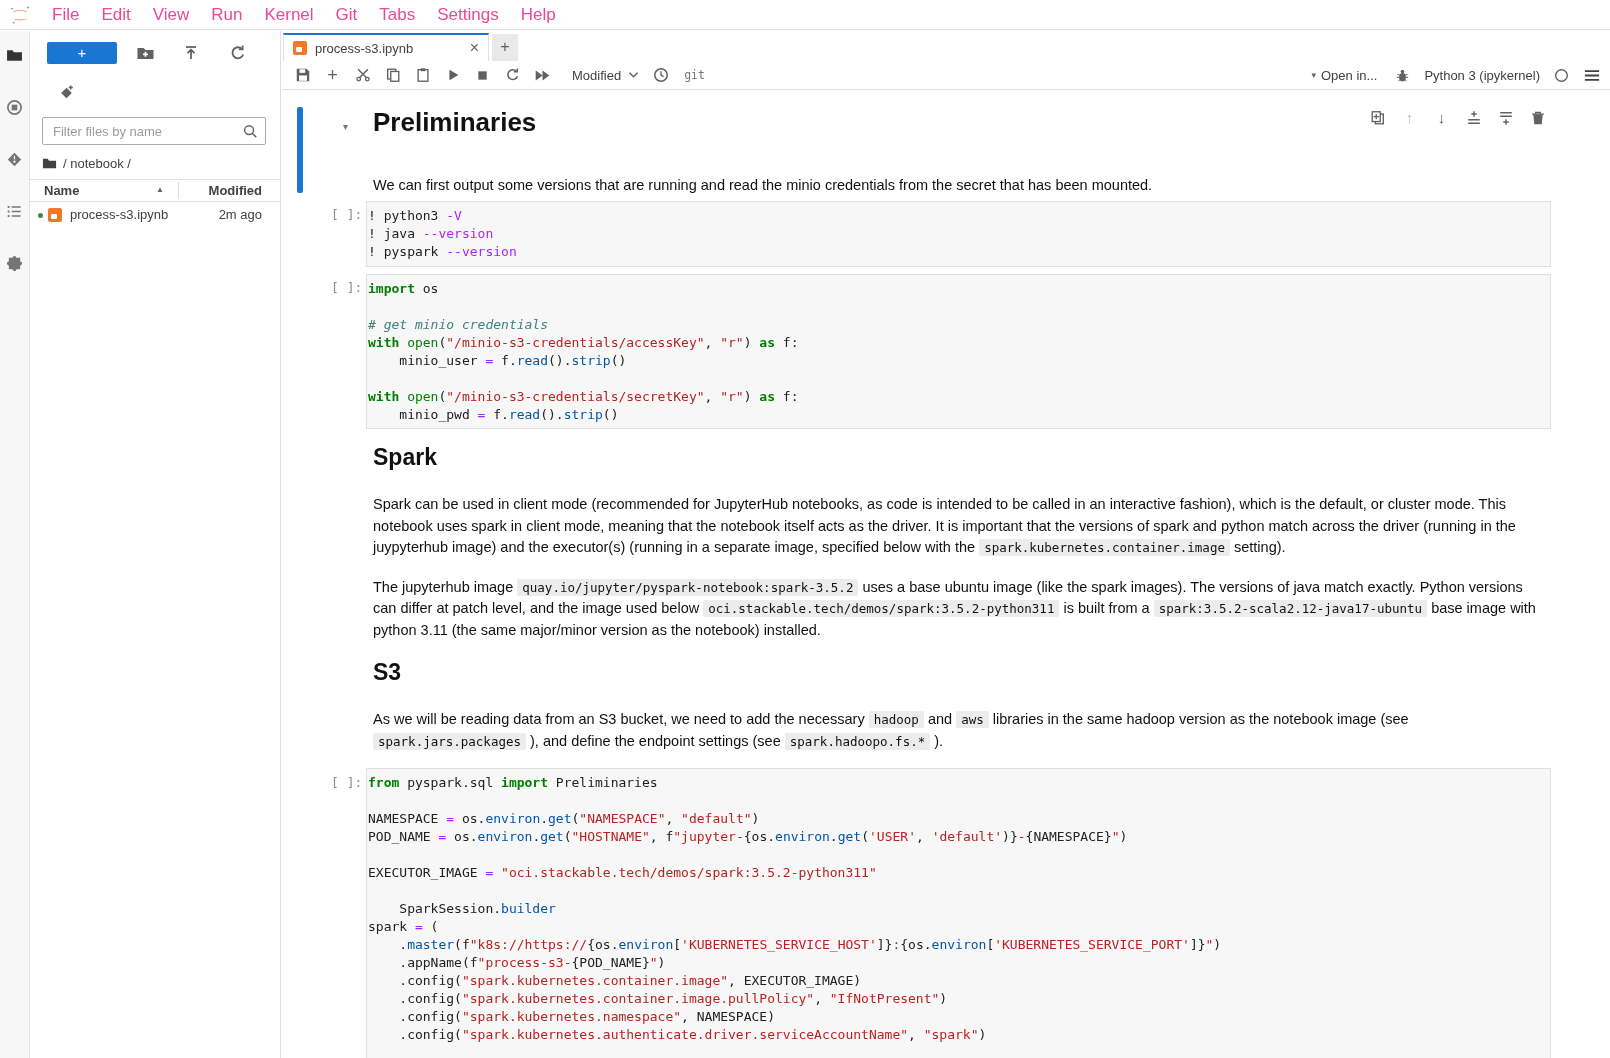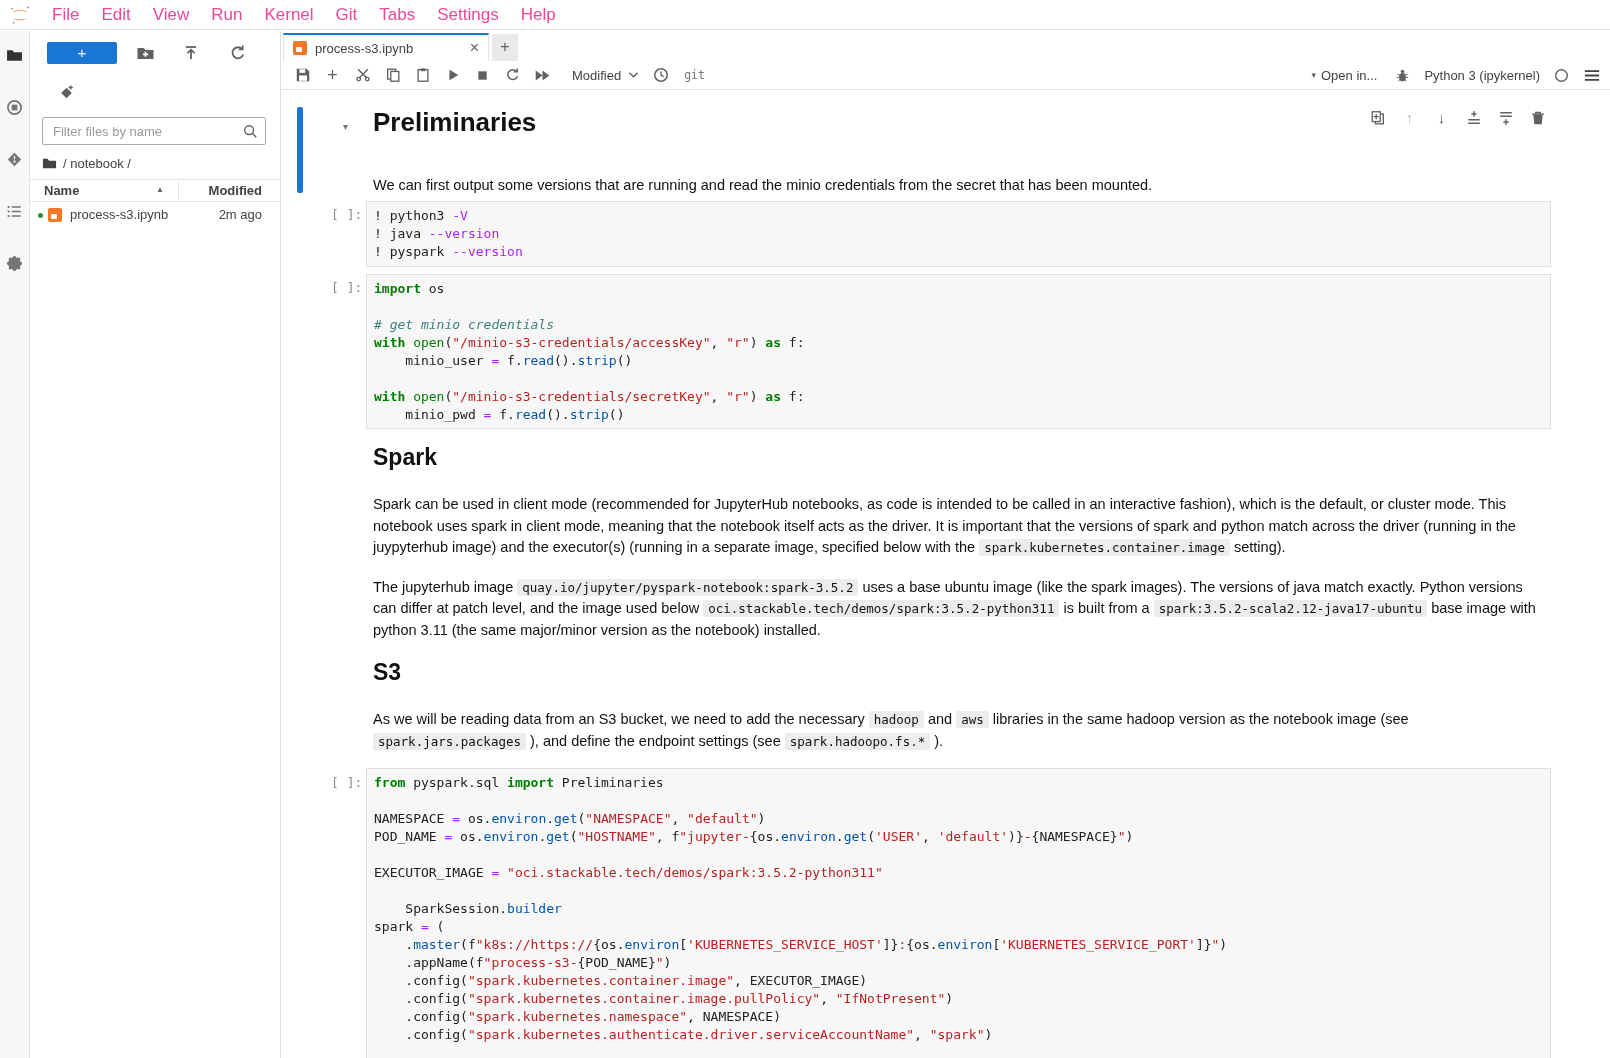--- a/index.html
+++ b/index.html
@@ -57,21 +57,21 @@
   .collapser{position:absolute;left:61px;top:31px;font-size:10px;color:#757575;cursor:pointer}
   .mdcell{position:absolute;left:91px;width:1165px;cursor:text}
   .mdcell h1{font-size:26px;font-weight:bold;color:#111;margin-bottom:37px;line-height:32px}
   .mdcell h2{font-size:23px;font-weight:bold;color:#111;line-height:30px}
   .mdcell p{font-size:14.5px;line-height:21.5px;color:#111}
   .icode{font-family:"DejaVu Sans Mono",monospace;font-size:12.5px;background:#ececec;padding:1px 5px;border-radius:2px;white-space:nowrap}
   .celltoolbar{position:absolute;top:19px;right:64px;display:flex;gap:15px;align-items:center}
   .ct-btn{width:17px;height:17px;color:#616161;display:flex;align-items:center;justify-content:center;cursor:pointer;font-size:15px}
   .ct-btn.disabled{color:#bdbdbd}
   .prompt{position:absolute;left:49px;width:32px;font-family:"DejaVu Sans Mono",monospace;font-size:13px;color:#8c8c8c}
-  .editor{position:absolute;left:84px;width:1185px;background:#f7f7f7;border:1px solid #e0e0e0;padding:5px 8px 5px 7px;cursor:text}
+  .editor{position:absolute;left:84px;width:1185px;background:#f7f7f7;border:1px solid #e0e0e0;padding:5px 8px 5px 1px;cursor:text}
   .cm-line{font-family:"DejaVu Sans Mono",monospace;font-size:13px;line-height:18px;height:18px;white-space:pre;color:#212121}
   .k{color:#008000;font-weight:bold}
   .b{color:#008000}
   .s{color:#ba2121}
   .c{color:#408080;font-style:italic}
   .o{color:#aa22ff}
   .p{color:#0055aa}
 </style>
 </head>
 <body>

